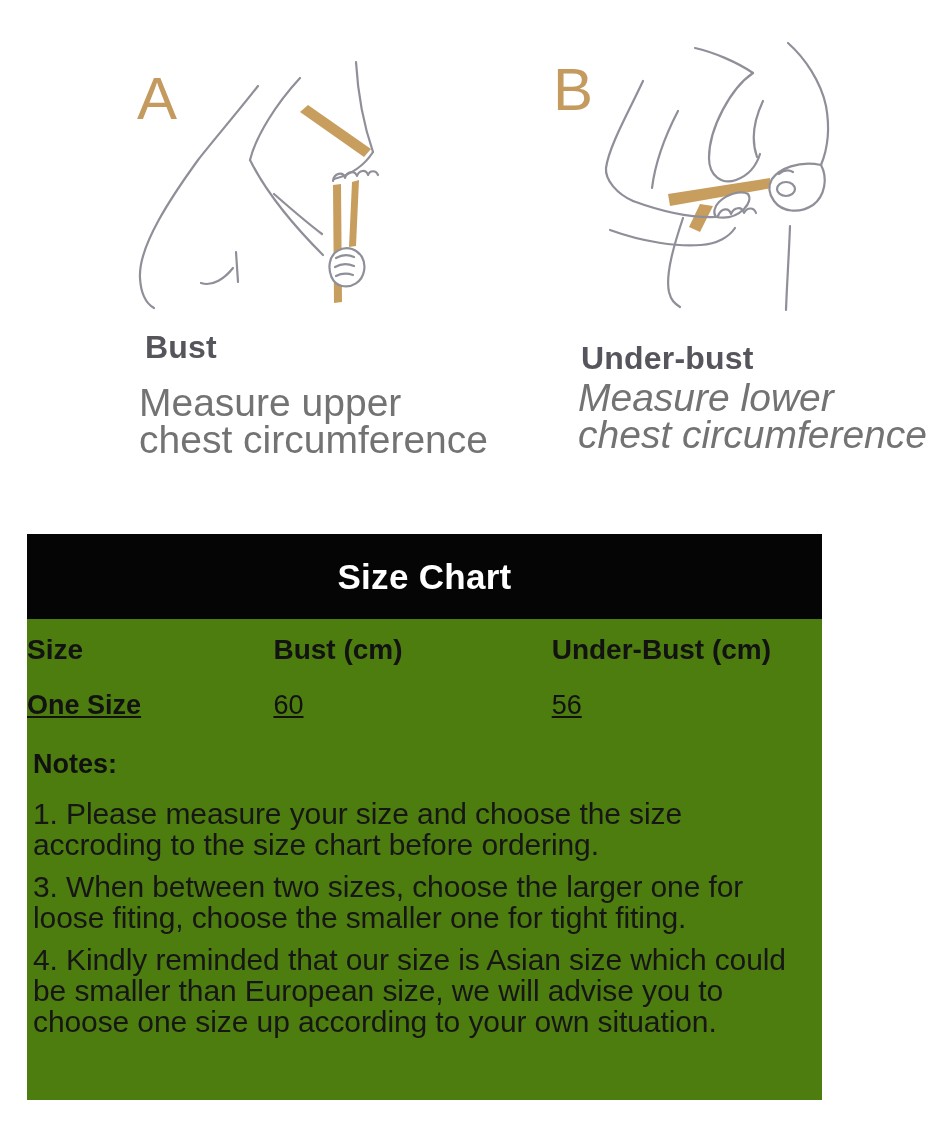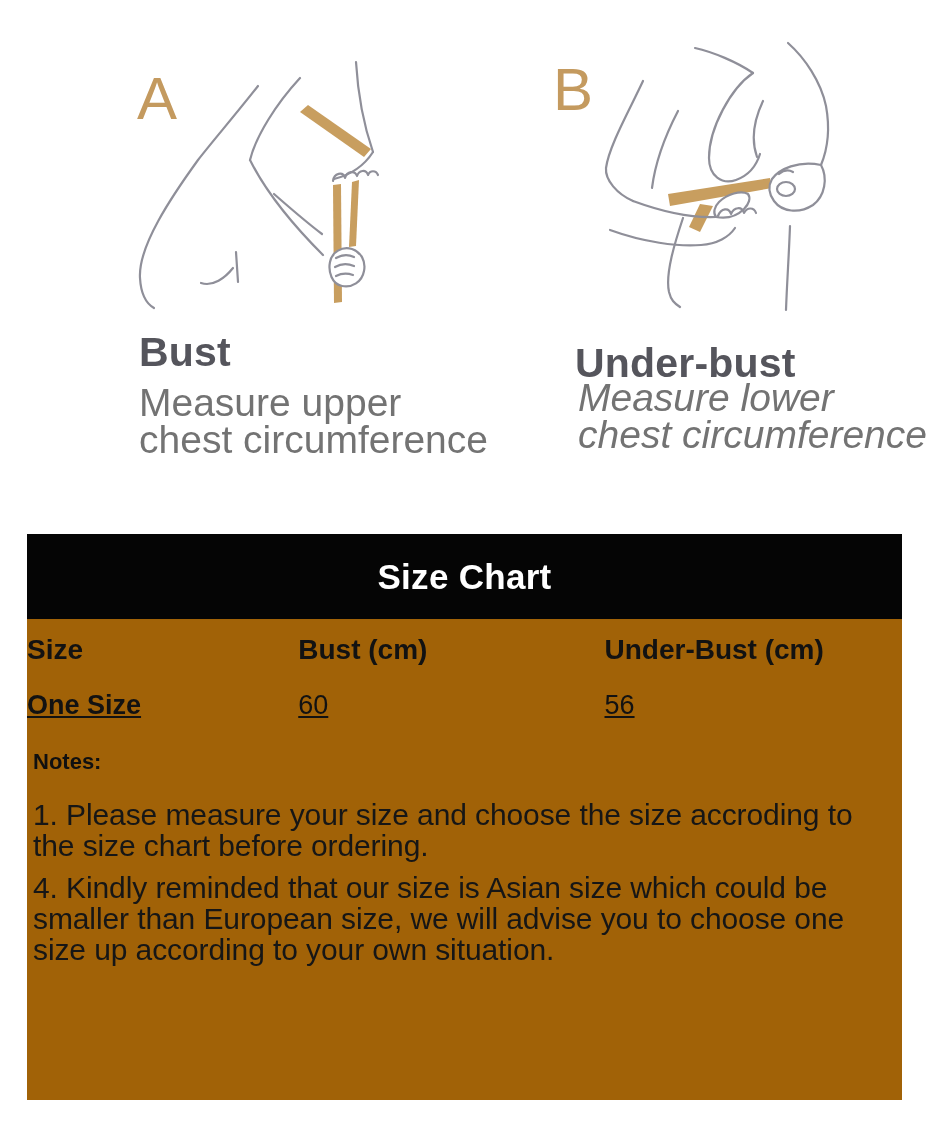--- a/index.html
+++ b/index.html
@@ -6,38 +6,38 @@
   body{width:948px;height:1122px;font-family:"Liberation Sans",sans-serif;-webkit-font-smoothing:antialiased;}
   .page{position:relative;width:948px;height:1122px;background:#ffffff;overflow:hidden;}
 
   
   .figure-letter{position:absolute;font-size:60px;line-height:60px;font-weight:400;color:#c49a5f;}
   .letter-a{left:137px;top:69px;}
   .letter-b{left:553px;top:60px;}
   .figure-art{position:absolute;}
   .art-a{left:128px;top:56px;}
   .art-b{left:583px;top:26px;}
-  .figure-title{position:absolute;font-size:41px;font-weight:700;color:#55555c;letter-spacing:0.2px;}
+  .figure-title{position:absolute;font-size:32px;font-weight:700;color:#55555c;letter-spacing:0.2px;margin-left:6px;}
   .title-a{left:139px;top:329px;}
   .title-b{left:575px;top:340px;}
   .figure-caption{position:absolute;font-size:39px;color:#737373;line-height:37px;}
   .caption-a{left:139px;top:384px;}
   .caption-b{left:578px;top:379px;font-style:italic;}
 
   
-  .panel{position:absolute;left:27px;top:534px;width:875px;height:566px;background:#a16207;}
+  .panel{position:absolute;left:27px;top:534px;width:795px;height:566px;background:#4d7c0f;}
   .panel-header{height:85px;background:#050505;display:flex;align-items:center;justify-content:center;}
   .panel-header .bar-title{color:#ffffff;font-size:35px;font-weight:700;letter-spacing:0.3px;}
   .size-table{display:grid;grid-template-columns:31% 35% 34%;text-align:left;}
   .size-table.head{padding-top:15px;font-size:28px;font-weight:700;color:#121212;}
   .size-table.row{padding-top:24px;font-size:27px;color:#121212;text-decoration:underline;}
   .size-table.row .row-label{font-weight:700;}
 
   .notes{padding:28px 20px 0 6px;}
-  .notes-heading{font-size:22px;font-weight:700;color:#101010;margin:0 0 24px 0;}
+  .notes-heading{font-size:27px;font-weight:700;color:#101010;margin:0 0 18px 0;}
   .note{font-size:30px;line-height:31px;color:#161616;margin:0 0 11px 0;letter-spacing:-0.1px;}
 
   svg .ln{fill:none;stroke:#8f8f99;stroke-width:2.2;stroke-linecap:round;stroke-linejoin:round;}
   svg .tape{fill:#c89e5f;stroke:none;}
   svg .blob{fill:#ffffff;stroke:#8f8f99;stroke-width:2.2;stroke-linecap:round;stroke-linejoin:round;}
 </style>
 </head>
 <body>
 
 <div class="page">
@@ -124,17 +124,18 @@
 
     <div class="size-table row">
       <div class="row-label">One Size</div>
       <div>60</div>
       <div>56</div>
     </div>
 
     <div class="notes">
       <div class="notes-heading">Notes:</div>
       <p class="note">1. Please measure your size and choose the size accroding to the size chart before ordering.</p>
+      <p class="note">3. When between two sizes, choose the larger one for loose fiting, choose the smaller one for tight fiting.</p>
       <p class="note">4. Kindly reminded that our size is Asian size which could be smaller than European size, we will advise you to choose one size up according to your own situation.</p>
     </div>
 
   </div>
 </div>
 
 </body></html>

